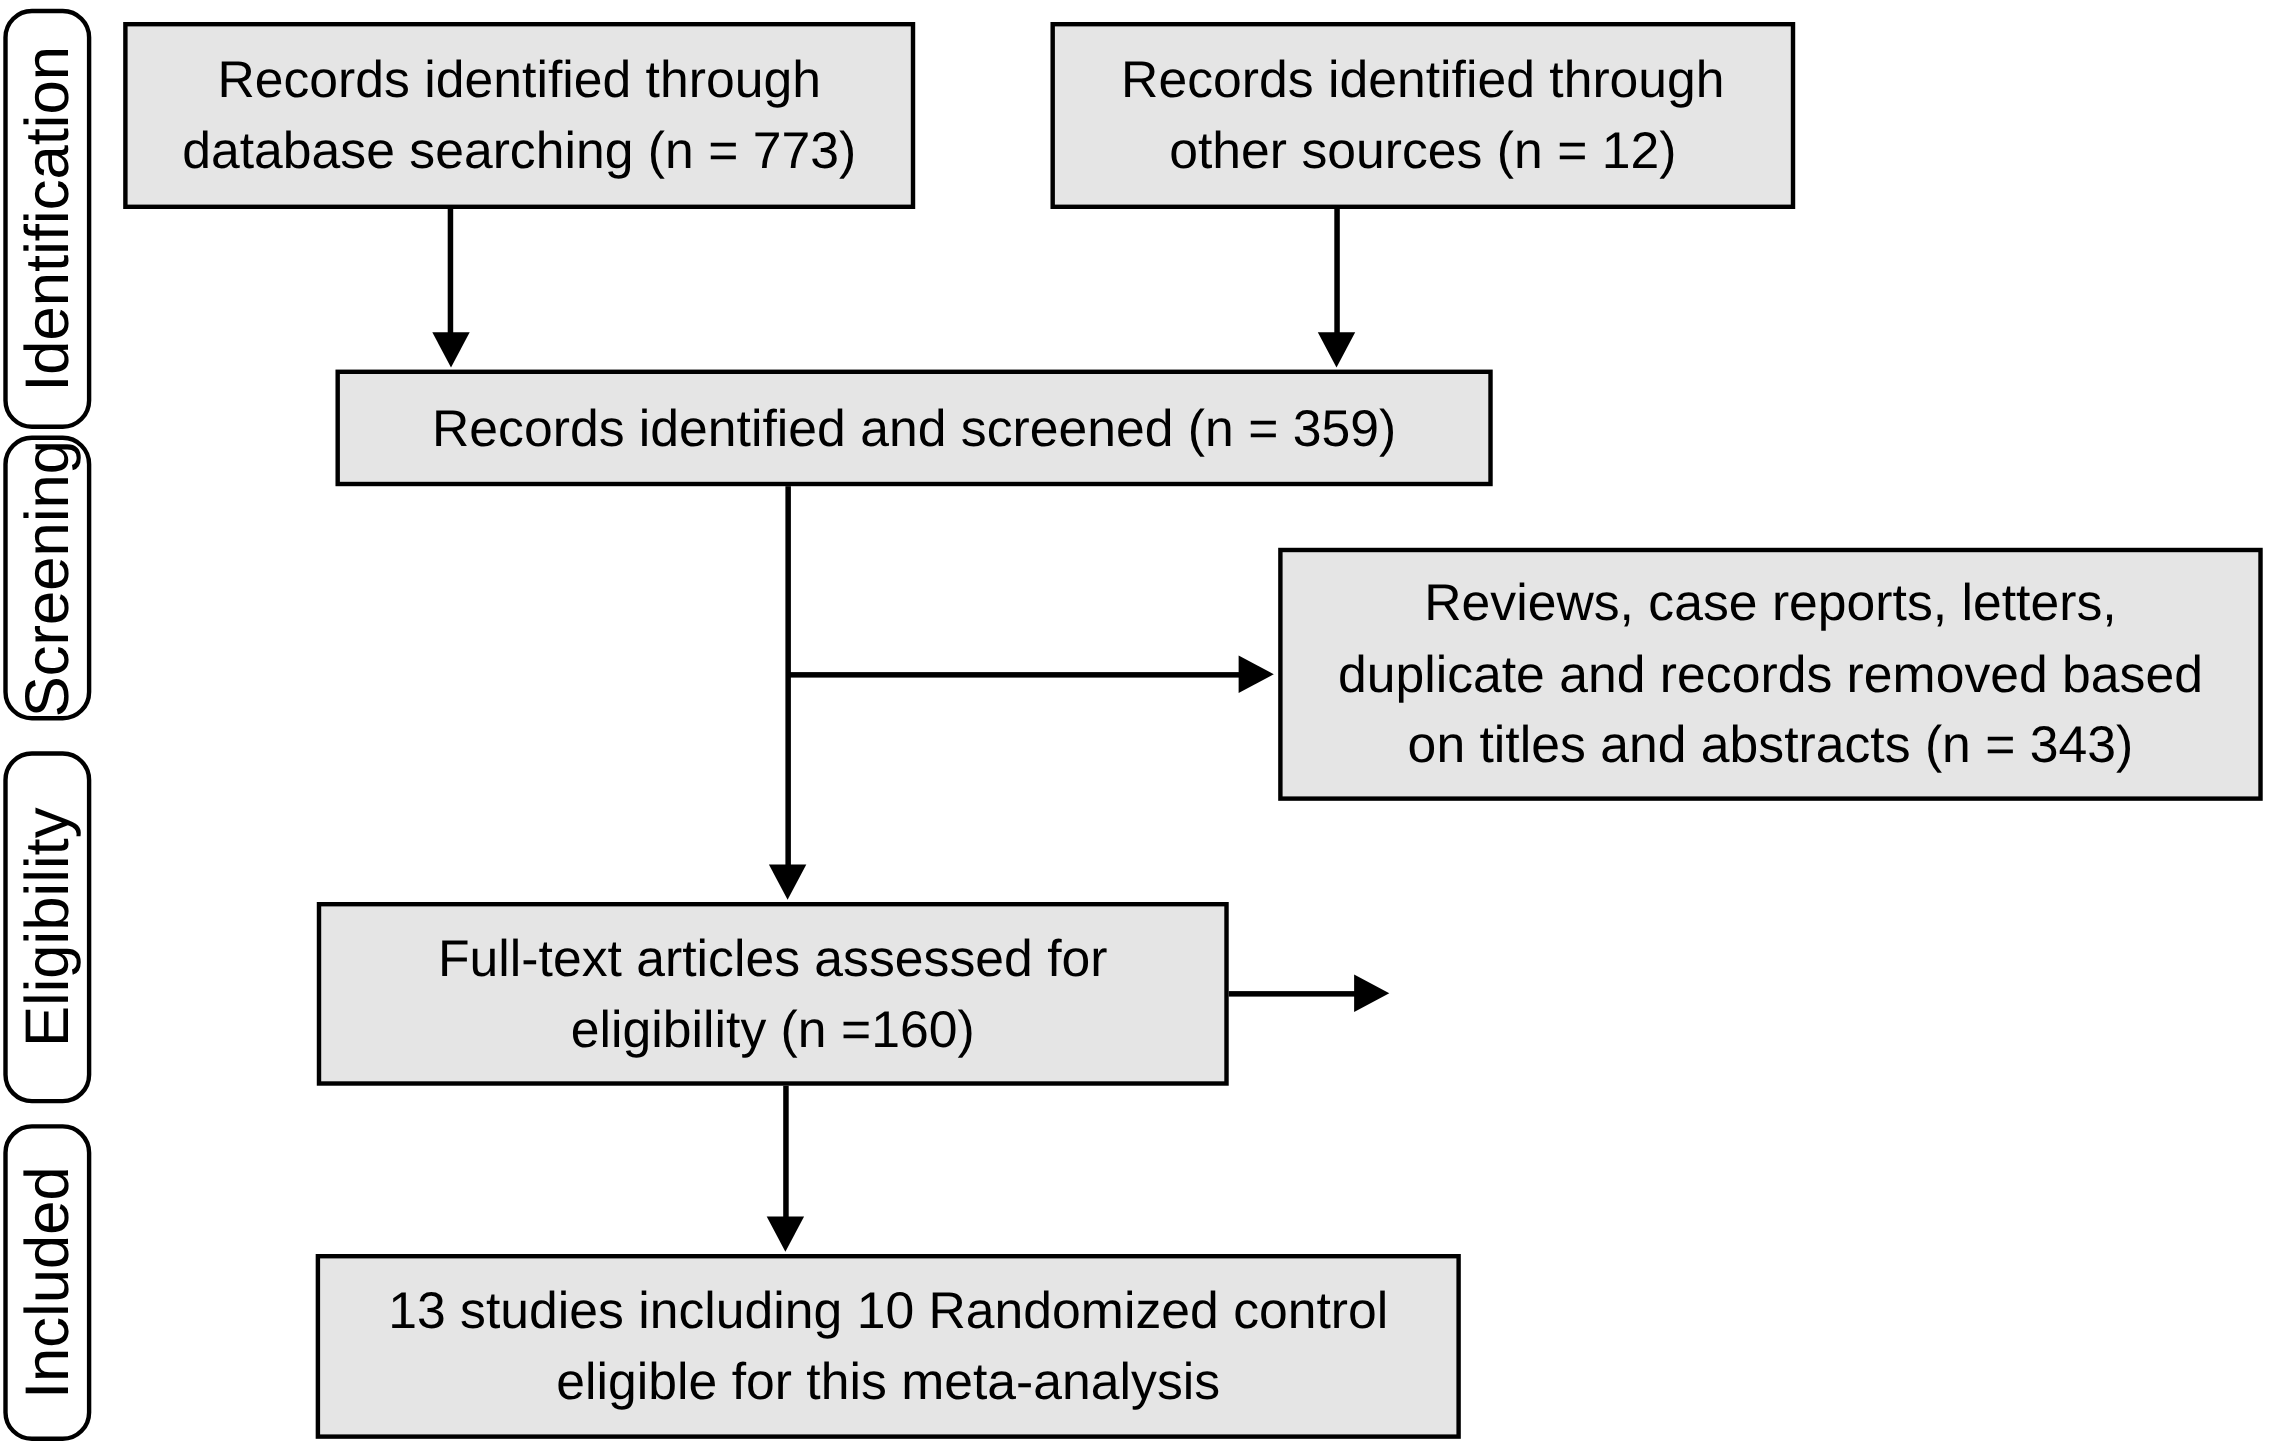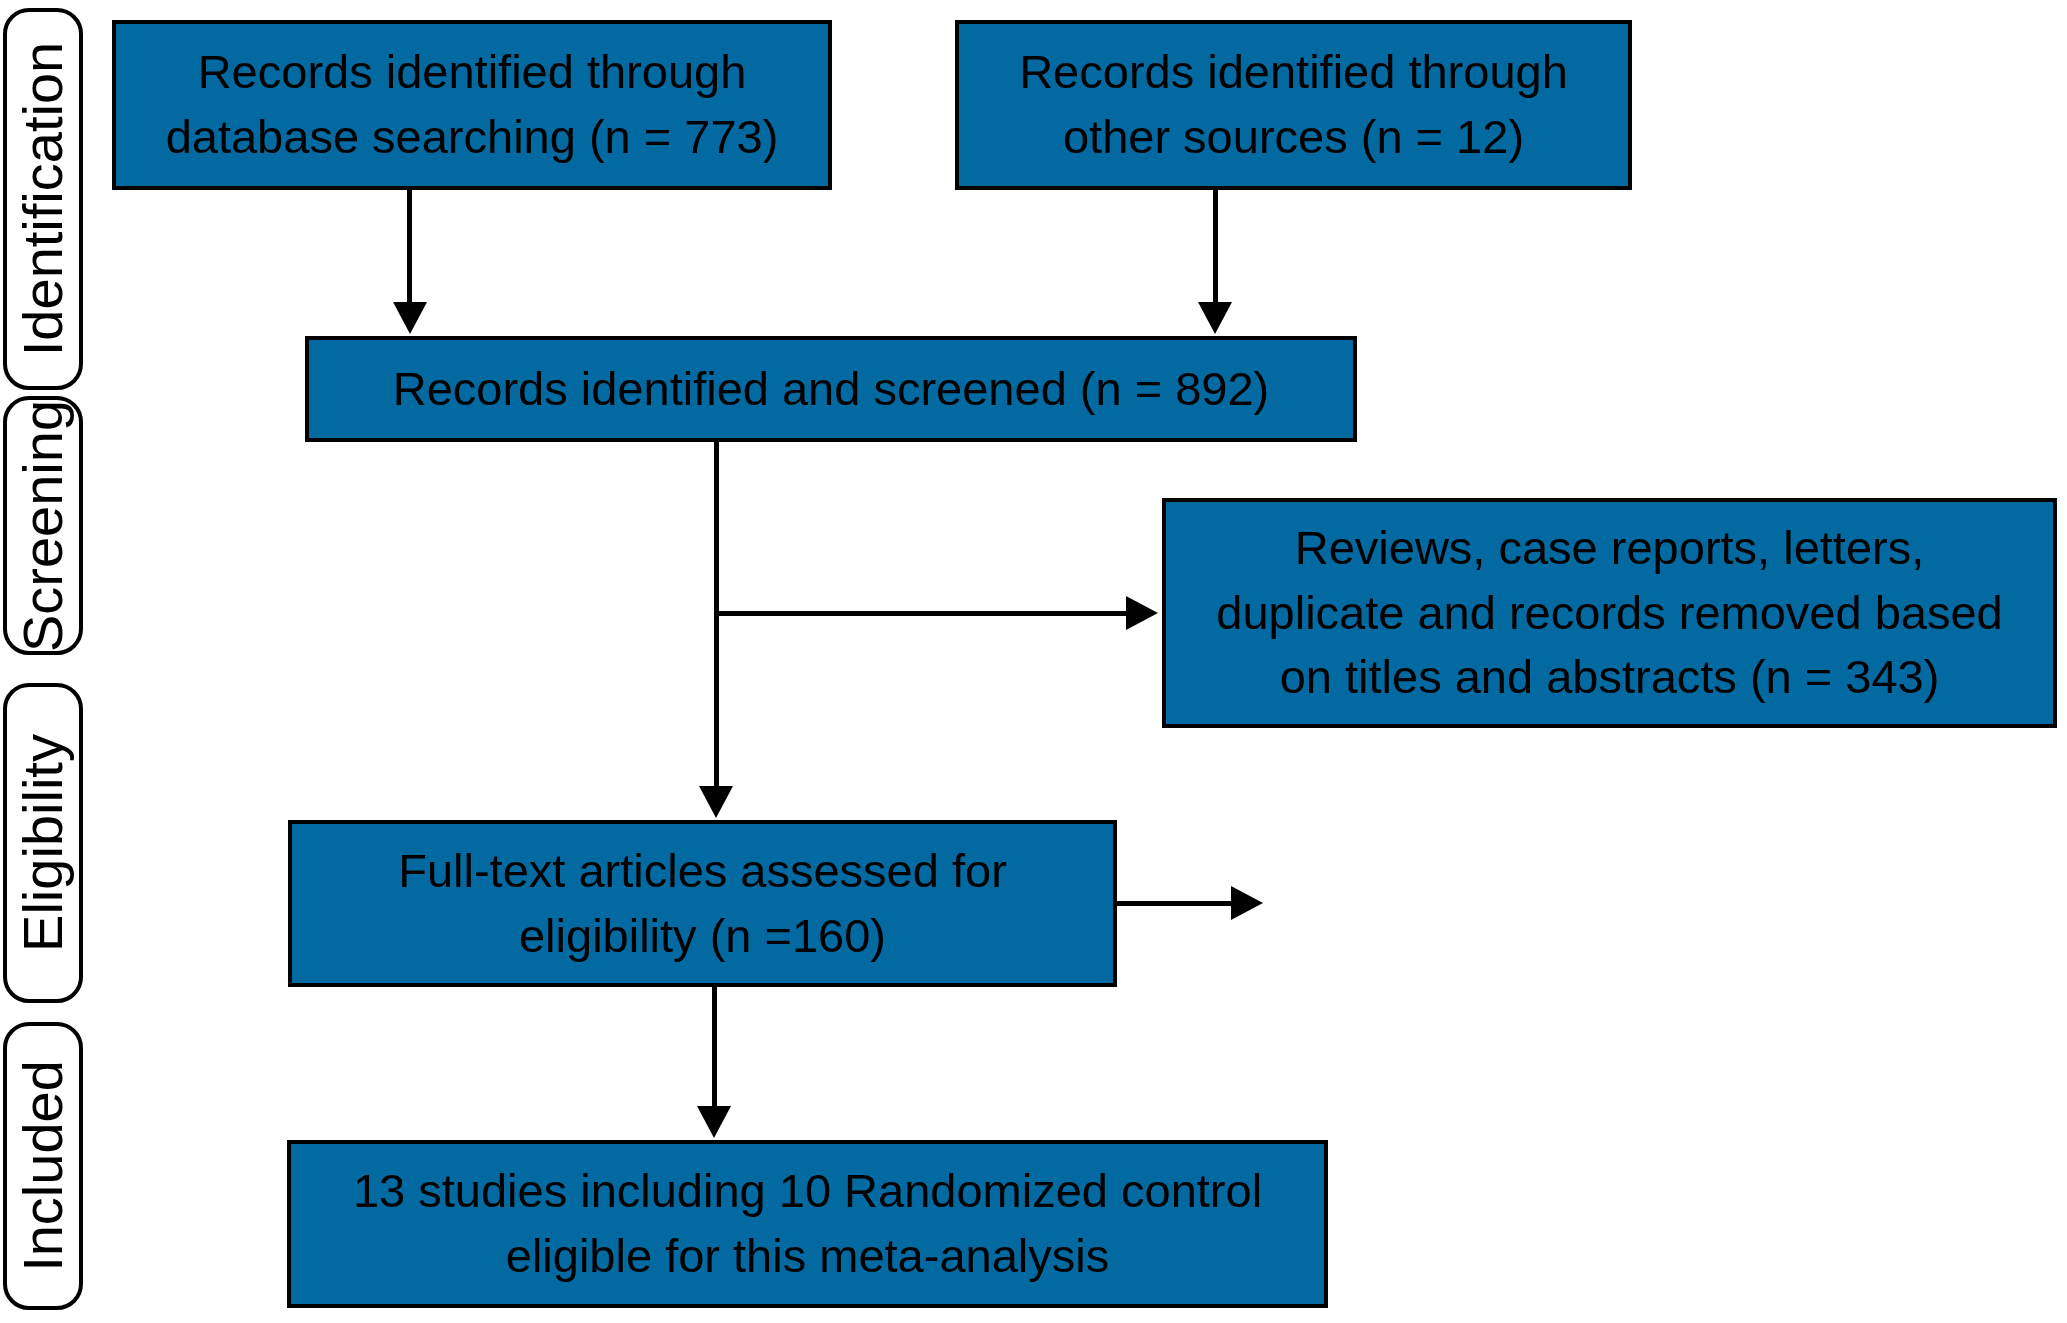--- a/index.html
+++ b/index.html
@@ -8,21 +8,21 @@
     width: 2067px;
     height: 1323px;
     background: #ffffff;
     font-family: "Liberation Sans", "DejaVu Sans", sans-serif;
     color: #000000;
   }
   
   .node {
     position: absolute;
     border: 4px solid #000000;
-    background: #0369a1;
+    background: #e5e5e5;
     display: flex;
     align-items: center;
     justify-content: center;
     text-align: center;
     font-size: 47px;
     line-height: 1.38;
     white-space: pre-line;
     box-sizing: border-box;
   }
   
@@ -90,21 +90,21 @@
     <span class="stage-label">Eligibility</span>
   </div>
   <div class="stage" id="stage-included">
     <span class="stage-label">Included</span>
   </div>
 
   <div class="node" id="node-db">Records identified through
 database searching (n = 773)</div>
   <div class="node" id="node-other">Records identified through
 other sources (n = 12)</div>
-  <div class="node" id="node-screen">Records identified and screened (n = 892)</div>
+  <div class="node" id="node-screen">Records identified and screened (n = 359)</div>
   <div class="node" id="node-excl1">Reviews, case reports, letters,
 duplicate and records removed based
 on titles and abstracts (n = 343)</div>
   <div class="node" id="node-full">Full-text articles assessed for
 eligibility (n =160)</div>
   <div class="node" id="node-incl">13 studies including 10 Randomized control
 eligible for this meta-analysis</div>
 
   <div class="vline" style="left:407px; top:190px; height:114px;"></div>
   <div class="head-down" style="left:393px; top:302px;"></div>

